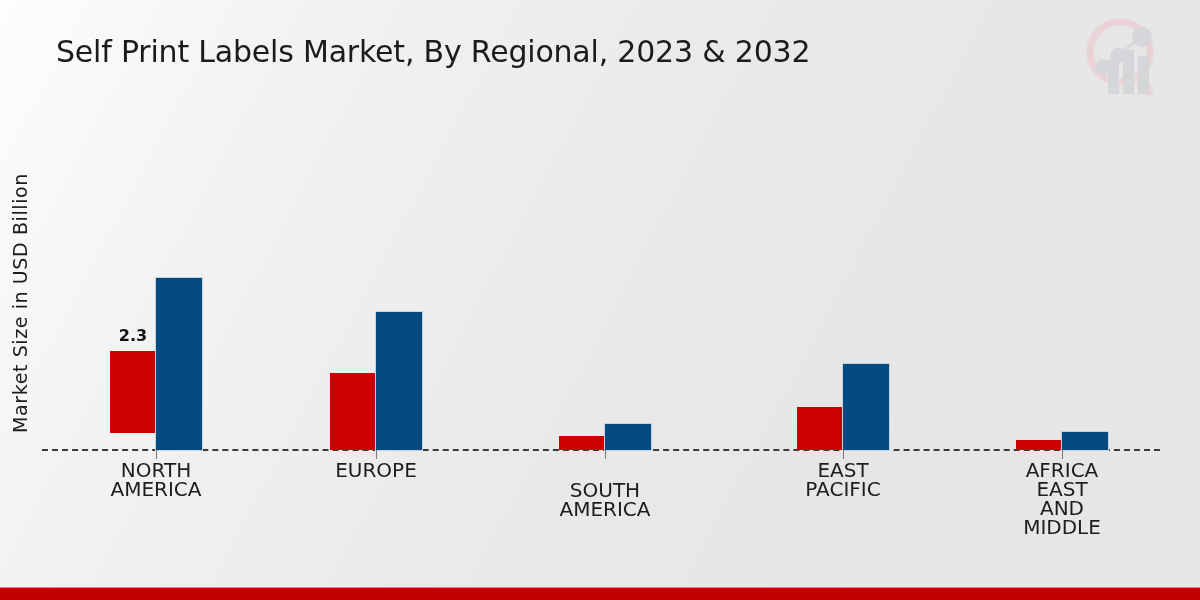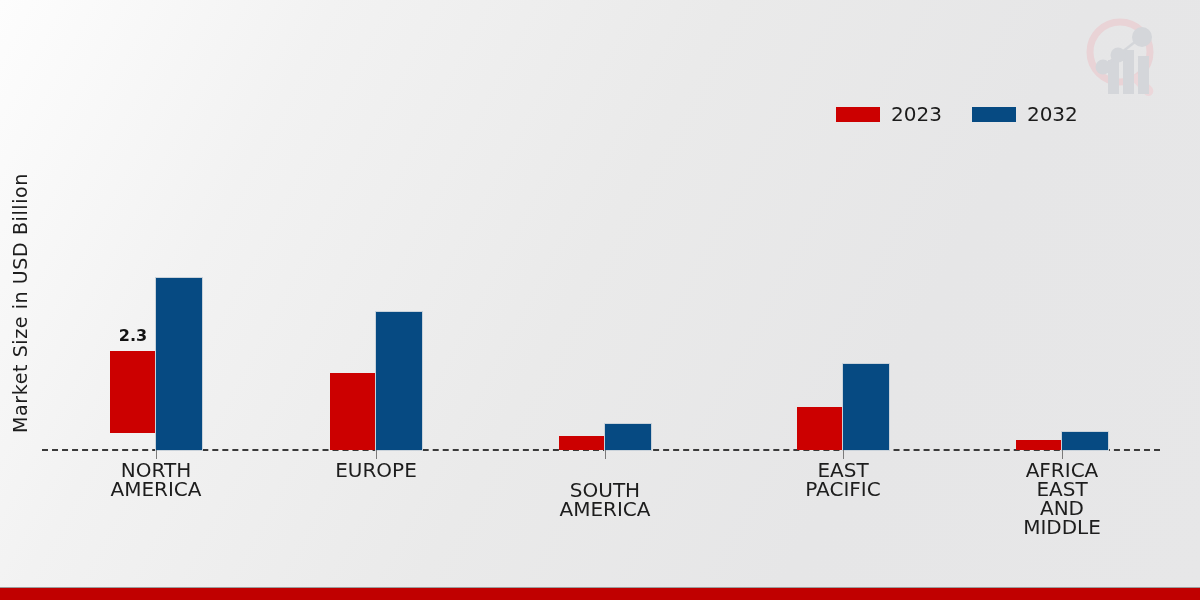--- a/index.html
+++ b/index.html
@@ -137,46 +137,37 @@
     height:13px;
     background:#c00000;
     border-top:1px solid #9d9d9d;
   }
 </style>
 </head>
 <body>
 
 <div id="page">
 
+  <div id="title">Self Print Labels Market, By Regional, 2023 &amp; 2032</div>
 
   <div id="watermark">
     <svg viewBox="0 0 104 96" width="104" height="96" aria-hidden="true">
       <circle cx="50" cy="44" r="30" fill="none" stroke="#e9d3d6" stroke-width="7"></circle>
       <rect x="68" y="64" width="10" height="26" rx="5" fill="#ecd7da" transform="rotate(-42 73 77)"></rect>
       <rect x="38" y="52" width="11" height="34" fill="#d4d6da"></rect>
       <rect x="53" y="42" width="11" height="44" fill="#d4d6da"></rect>
       <rect x="68" y="48" width="11" height="38" fill="#d4d6da"></rect>
       <line x1="34" y1="58" x2="47" y2="48" stroke="#d4d6da" stroke-width="2.4"></line>
       <line x1="47" y1="48" x2="70" y2="30" stroke="#d4d6da" stroke-width="2.4"></line>
       <circle cx="33" cy="59" r="7.5" fill="#d4d6da"></circle>
       <circle cx="48" cy="47" r="7.5" fill="#d4d6da"></circle>
       <circle cx="72" cy="29" r="10" fill="#d4d6da"></circle>
     </svg>
   </div>
 
-  <div id="legend">
-    <div class="legend-item">
-      <span class="legend-swatch" style="background:#cc0000"></span>
-      <span class="legend-label">2023</span>
-    </div>
-    <div class="legend-item">
-      <span class="legend-swatch" style="background:#064a82"></span>
-      <span class="legend-label">2032</span>
-    </div>
-  </div>
 
   <div id="ylabel">Market Size in USD Billion</div>
 
   <div id="plot"></div>
   <div id="baseline"></div>
 
   <div id="bars-layer">
       <div class="bar red" style="position: absolute; left: 110px; top: 351.1px; width: 46px; height: 82px; background: rgb(204, 0, 0);">
         <span class="bar-value">2.3</span>
       </div>

